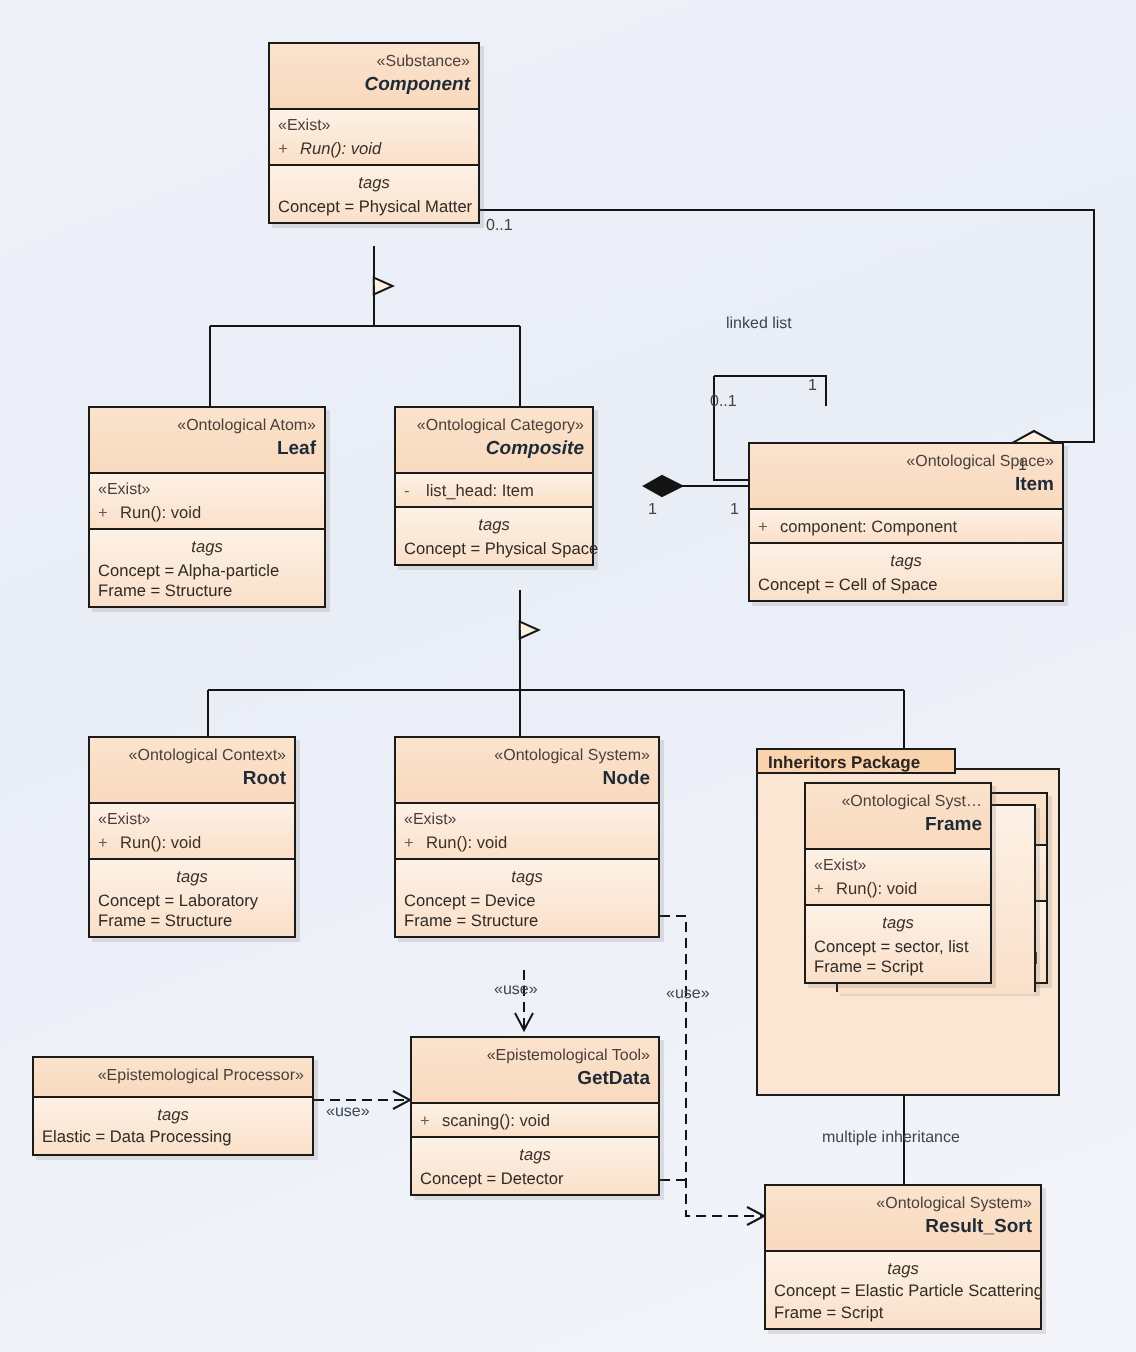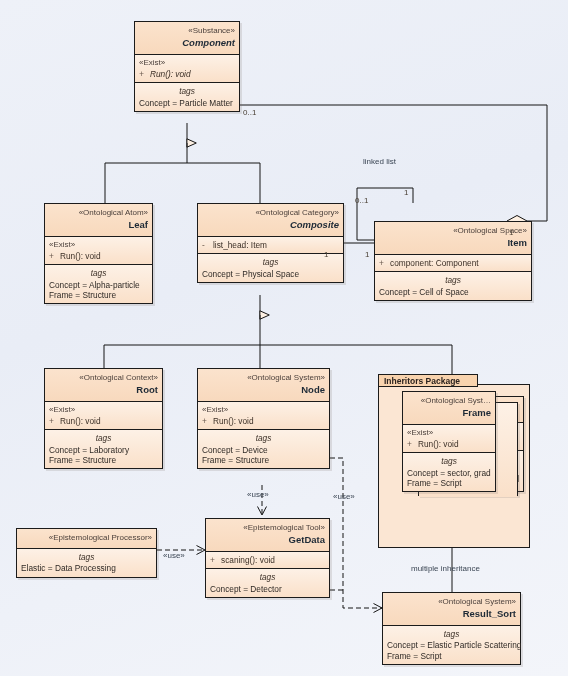--- a/index.html
+++ b/index.html
@@ -117,41 +117,41 @@
     <div class="sect head">
       <span class="stereo">«Substance»</span>
       <span class="cname ital">Component</span>
     </div>
     <div class="sect">
       <span class="stereo-line">«Exist»</span>
       <span class="op ital"><span class="vis">+</span><span>Run(): void</span></span>
     </div>
     <div class="sect tags">
       <span class="tagshdr">tags</span>
-      <span class="tagline">Concept = Particle Matter</span>
-    </div>
-  </div>
-
-  <div class="uml-class" style="left:44px; top:203px; width:109px;">
+      <span class="tagline">Concept = Physical Matter</span>
+    </div>
+  </div>
+
+  <div class="uml-class" style="left:44px; top:203px; width:119px;">
     <div class="sect head">
       <span class="stereo">«Ontological Atom»</span>
       <span class="cname">Leaf</span>
     </div>
     <div class="sect">
       <span class="stereo-line">«Exist»</span>
       <span class="op"><span class="vis">+</span><span>Run(): void</span></span>
     </div>
     <div class="sect tags">
       <span class="tagshdr">tags</span>
       <span class="tagline">Concept = Alpha-particle</span>
       <span class="tagline">Frame = Structure</span>
     </div>
   </div>
 
-  <div class="uml-class" style="left:197px; top:203px; width:147px;">
+  <div class="uml-class" style="left:197px; top:203px; width:100px;">
     <div class="sect head">
       <span class="stereo">«Ontological Category»</span>
       <span class="cname ital">Composite</span>
     </div>
     <div class="sect">
       <span class="attr"><span class="vis">-</span><span>list_head: Item</span></span>
     </div>
     <div class="sect tags">
       <span class="tagshdr">tags</span>
       <span class="tagline">Concept = Physical Space</span>
@@ -165,21 +165,21 @@
     </div>
     <div class="sect">
       <span class="attr"><span class="vis">+</span><span>component: Component</span></span>
     </div>
     <div class="sect tags">
       <span class="tagshdr">tags</span>
       <span class="tagline">Concept = Cell of Space</span>
     </div>
   </div>
 
-  <div class="uml-class" style="left:44px; top:368px; width:119px;">
+  <div class="uml-class" style="left:44px; top:368px; width:104px;">
     <div class="sect head">
       <span class="stereo">«Ontological Context»</span>
       <span class="cname">Root</span>
     </div>
     <div class="sect">
       <span class="stereo-line">«Exist»</span>
       <span class="op"><span class="vis">+</span><span>Run(): void</span></span>
     </div>
     <div class="sect tags">
       <span class="tagshdr">tags</span>
@@ -226,21 +226,21 @@
     <div class="sect head">
       <span class="stereo">«Ontological Syst…</span>
       <span class="cname">Frame</span>
     </div>
     <div class="sect">
       <span class="stereo-line">«Exist»</span>
       <span class="op"><span class="vis">+</span><span>Run(): void</span></span>
     </div>
     <div class="sect tags">
       <span class="tagshdr">tags</span>
-      <span class="tagline">Concept = sector, grad</span>
+      <span class="tagline">Concept = sector, list</span>
       <span class="tagline">Frame = Script</span>
     </div>
   </div>
 
   <div class="uml-class" style="left:16px; top:528px; width:141px;">
     <div class="sect head">
       <span class="stereo">«Epistemological Processor»</span>
     </div>
     <div class="sect tags">
       <span class="tagshdr">tags</span>

